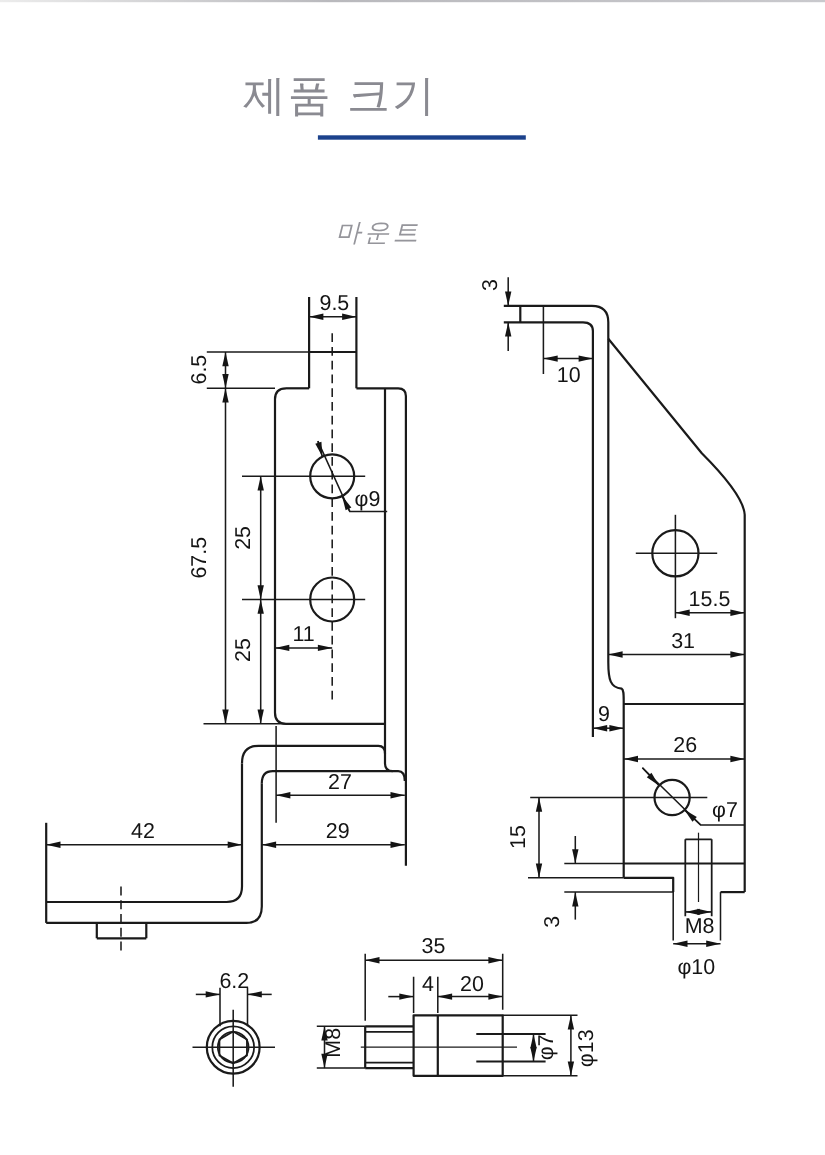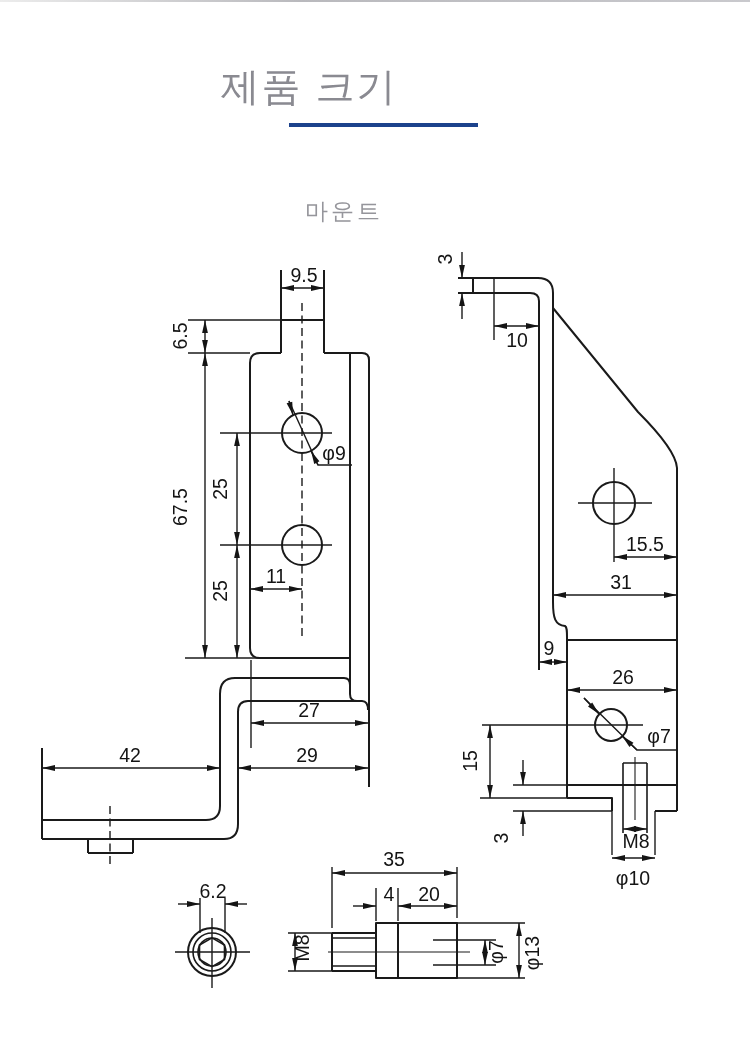--- a/index.html
+++ b/index.html
@@ -3,21 +3,21 @@
 <meta charset="utf-8">
 <style>
   html,body{margin:0;padding:0;background:#ffffff;}
   body{width:750px;height:1050px;position:relative;overflow:hidden;font-family:"Liberation Sans",sans-serif;}
   .top-border{position:absolute;left:0;top:0;width:750px;height:2px;
     background:linear-gradient(to right,#ececec,#b9b9bd 40%,#c9c9cd);}
   .title{position:absolute;left:0;top:60px;width:618px;margin:0;text-align:center;
     font-size:39px;font-weight:300;letter-spacing:2px;color:#8a8a91;}
   .title-underline{position:absolute;left:289px;top:123px;width:189px;height:4px;background:#1c428c;}
   .subtitle{position:absolute;left:0;top:196px;width:640px;box-sizing:border-box;padding-left:48px;
-    text-align:center;font-size:23px;font-weight:400;letter-spacing:3px;color:#95959b;}
+    text-align:center;font-size:23px;font-weight:400;letter-spacing:3px;color:#95959b;font-style:italic;}
   svg{position:absolute;left:0;top:0;}
   .o{stroke:#1a1a1a;stroke-width:2;fill:none;stroke-linecap:butt;stroke-linejoin:round;}
   .m{stroke:#1a1a1a;stroke-width:1.6;fill:none;}
   .d{stroke:#1a1a1a;stroke-width:1.4;fill:none;}
   .thin{stroke:#1a1a1a;stroke-width:1.1;fill:none;}
   .cl{stroke:#1a1a1a;stroke-width:1.4;fill:none;stroke-dasharray:8 4.5;}
   .t{font-family:"Liberation Sans",sans-serif;font-size:19.5px;fill:#141414;text-anchor:middle;}
 </style>
 </head>
 <body>

